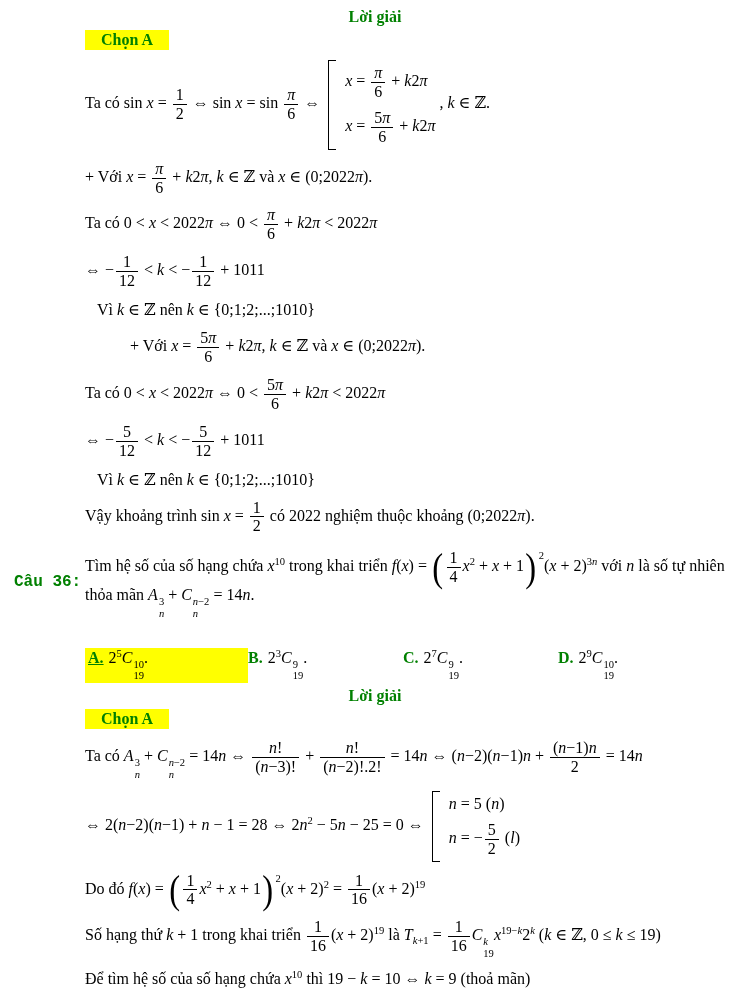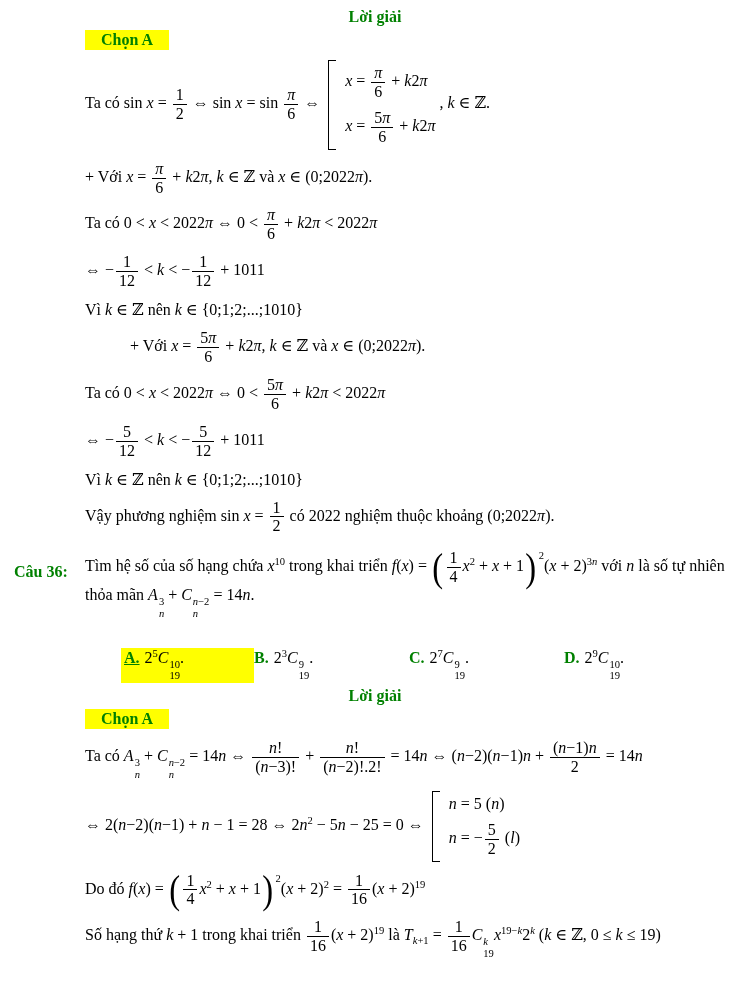--- a/index.html
+++ b/index.html
@@ -8,21 +8,21 @@
     width:750px; height:1002px; background:#fff; overflow:hidden;
     font-family:"Liberation Serif","DejaVu Serif","DejaVu Sans",serif;
     font-size:16px; color:#000; padding-top:5px;border-radius:17px;
   }
   .hc { text-align:center; margin:3px 0 4px 0; }
   .green { color:#008000; font-weight:bold; }
   .hl { background:#ffff00; }
   .hwrap { padding-left:85px; margin:4px 0 6px 0; }
   .hwrap .hl { padding:1px 16px; display:inline-block; }
   .mline { padding-left:85px; padding-right:18px; margin:10px 0; white-space:nowrap; }
-  .mline.textonly { margin:7px 0; }
+  .mline.textonly { margin:7px 12px; }
   .mline.indent2 { padding-left:130px; }
   .rm { font-style:normal; }
   .it { font-style:italic; }
   
   .frac { display:inline-flex; flex-direction:column; vertical-align:middle;
           text-align:center; margin:0 2px; line-height:1.12; }
   .frac .num, .frac .den { display:block; padding:0 3px; }
   .frac .den { border-top:1.4px solid #000; }
   
   .ss { white-space:nowrap; }
@@ -34,26 +34,26 @@
   .cases .br { align-self:stretch; width:8px; border:1.8px solid #000; border-right:none; margin-right:9px; }
   .cases .rows { display:inline-flex; flex-direction:column; align-items:flex-start; }
   .cases .crow { display:block; margin:4px 0; white-space:nowrap; }
   
   .grp { display:inline-flex; align-items:center; vertical-align:middle; }
   .grp .bp { font-size:255%; line-height:0.55; font-weight:400; display:inline-block; transform:scaleX(0.8); }
   .grp .gsup { align-self:flex-start; font-size:66%; line-height:1; margin:2px 0 0 1px; }
   .grp .ginner { display:inline-block; white-space:nowrap; }
   
   .question { position:relative; padding-left:85px; padding-right:22px; margin:14px 0 6px 0; }
-  .qlabel { position:absolute; left:14px; top:14px; }
+  .qlabel { position:absolute; left:14px; top:24px;font-family:Liberation Mono, monospace; }
   .qbody { display:inline; }
   
   .choices { display:flex; padding-left:85px; margin:6px 0 4px 0; align-items:baseline; }
   .choice { white-space:nowrap; }
-  .choice.w1 { width:133px;margin-left:36px; } .choice.w2 { width:155px; } .choice.w3 { width:155px;margin-top:23px; }
+  .choice.w1 { width:163px; } .choice.w2 { width:155px; } .choice.w3 { width:155px;margin-top:23px; }
   .choice .clet { margin-right:5px; }
   .ul { text-decoration:underline; }
   .choice.hl { padding:1px 3px; }
 </style>
 </head>
 <body>
 
 <div class="page">
   <div id="doc">
       <div class="hc green">Lời giải</div>
@@ -102,21 +102,21 @@
           <span class="den"><span class="rm">6</span></span>
         </span><span class="rm"> + </span><span class="it">k</span><span class="rm">2</span><span class="it">π</span><span class="rm"> &lt; 2022</span><span class="it">π</span></div>
       <div class="mline"><span class="rm">⇔ −</span><span class="frac">
           <span class="num"><span class="rm">5</span></span>
           <span class="den"><span class="rm">12</span></span>
         </span><span class="rm"> &lt; </span><span class="it">k</span><span class="rm"> &lt; −</span><span class="frac">
           <span class="num"><span class="rm">5</span></span>
           <span class="den"><span class="rm">12</span></span>
         </span><span class="rm"> + 1011</span></div>
       <div class="mline textonly"><span class="rm">Vì </span><span class="it">k</span><span class="rm"> ∈ ℤ nên </span><span class="it">k</span><span class="rm"> ∈ {0;1;2;...;1010}</span></div>
-      <div class="mline"><span class="rm">Vậy phương nghiệm sin </span><span class="it">x</span><span class="rm"> = </span><span class="frac">
+      <div class="mline"><span class="rm">Vậy khoảng trình sin </span><span class="it">x</span><span class="rm"> = </span><span class="frac">
           <span class="num"><span class="rm">1</span></span>
           <span class="den"><span class="rm">2</span></span>
         </span><span class="rm"> có 2022 nghiệm thuộc khoảng (0;2022</span><span class="it">π</span><span class="rm">).</span></div>
       <div class="question"><span class="qlabel green">Câu 36:</span><span class="qbody"><span class="rm">Tìm hệ số của số hạng chứa </span><span class="ss"><span class="base"><span class="it">x</span></span><sup><span class="rm">10</span></sup></span><span class="rm"> trong khai triển </span><span class="it">f</span><span class="rm">(</span><span class="it">x</span><span class="rm">) = </span><span class="grp">
             <span class="bp">(</span>
             <span class="ginner"><span class="frac">
                 <span class="num"><span class="rm">1</span></span>
                 <span class="den"><span class="rm">4</span></span>
               </span><span class="ss"><span class="base"><span class="it">x</span></span><sup><span class="rm">2</span></sup></span><span class="rm"> + </span><span class="it">x</span><span class="rm"> + 1</span></span>
             <span class="bp">)</span>
@@ -189,14 +189,15 @@
       <div class="mline"><span class="rm">Số hạng thứ </span><span class="it">k</span><span class="rm"> + 1 trong khai triển </span><span class="frac">
           <span class="num"><span class="rm">1</span></span>
           <span class="den"><span class="rm">16</span></span>
         </span><span class="ss"><span class="base"><span class="rm">(</span><span class="it">x</span><span class="rm"> + 2)</span></span><sup><span class="rm">19</span></sup></span><span class="rm"> là </span><span class="ss"><span class="base"><span class="it">T</span></span><sub><span class="it">k</span><span class="rm">+1</span></sub></span><span class="rm"> = </span><span class="frac">
           <span class="num"><span class="rm">1</span></span>
           <span class="den"><span class="rm">16</span></span>
         </span><span class="ss"><span class="base"><span class="it">C</span></span><span class="col">
             <span class="u"><span class="it">k</span></span>
             <span class="d"><span class="rm">19</span></span>
           </span></span><span class="ss"><span class="base"><span class="it">x</span></span><sup><span class="rm">19−</span><span class="it">k</span></sup></span><span class="ss"><span class="base"><span class="rm">2</span></span><sup><span class="it">k</span></sup></span><span class="rm">  (</span><span class="it">k</span><span class="rm"> ∈ ℤ, 0 ≤ </span><span class="it">k</span><span class="rm"> ≤ 19)</span></div>
+      <div class="mline"><span class="rm">Để tìm hệ số của số hạng chứa </span><span class="ss"><span class="base"><span class="it">x</span></span><sup><span class="rm">10</span></sup></span><span class="rm"> thì 19 − </span><span class="it">k</span><span class="rm"> = 10 ⇔ </span><span class="it">k</span><span class="rm"> = 9 (thoả mãn)</span></div>
     </div>
 </div>
 
 </body></html>

